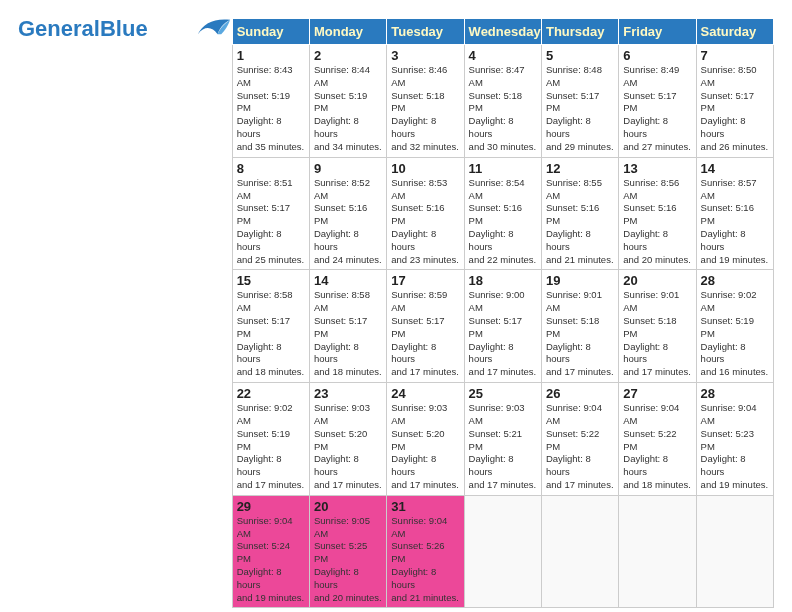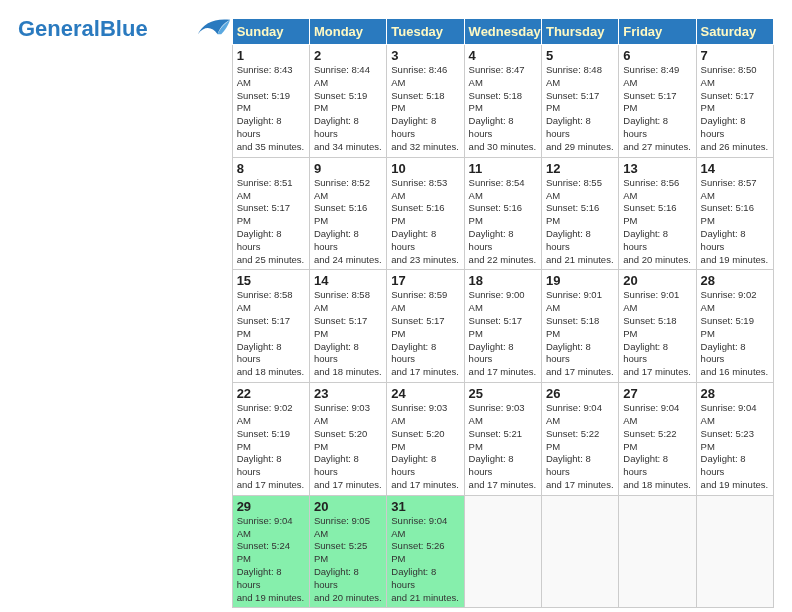--- a/index.html
+++ b/index.html
@@ -78,21 +78,21 @@
     .calendar tbody tr td {
       border: 1px solid #ccc;
       vertical-align: top;
       padding: 3px 4px;
       font-size: 10px;
       color: #333;
       background: #fff;
       height: 88px;
     }
     .calendar tbody tr:last-child td {
-      background: #86efac;
+      background: #ec4899;
     }
     .day-num {
       font-size: 13px;
       font-weight: bold;
       color: #222;
       display: block;
       margin-bottom: 1px;
     }
     .cell-text {
       font-size: 9.5px;

